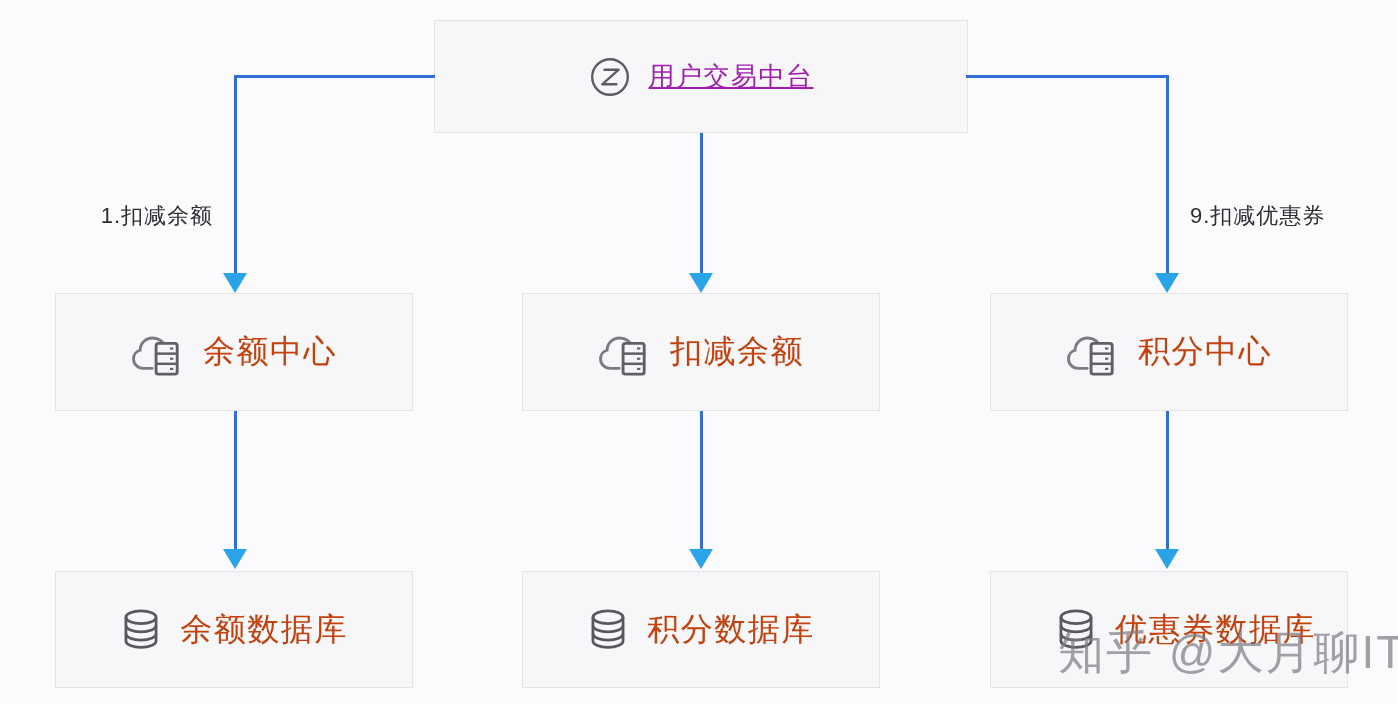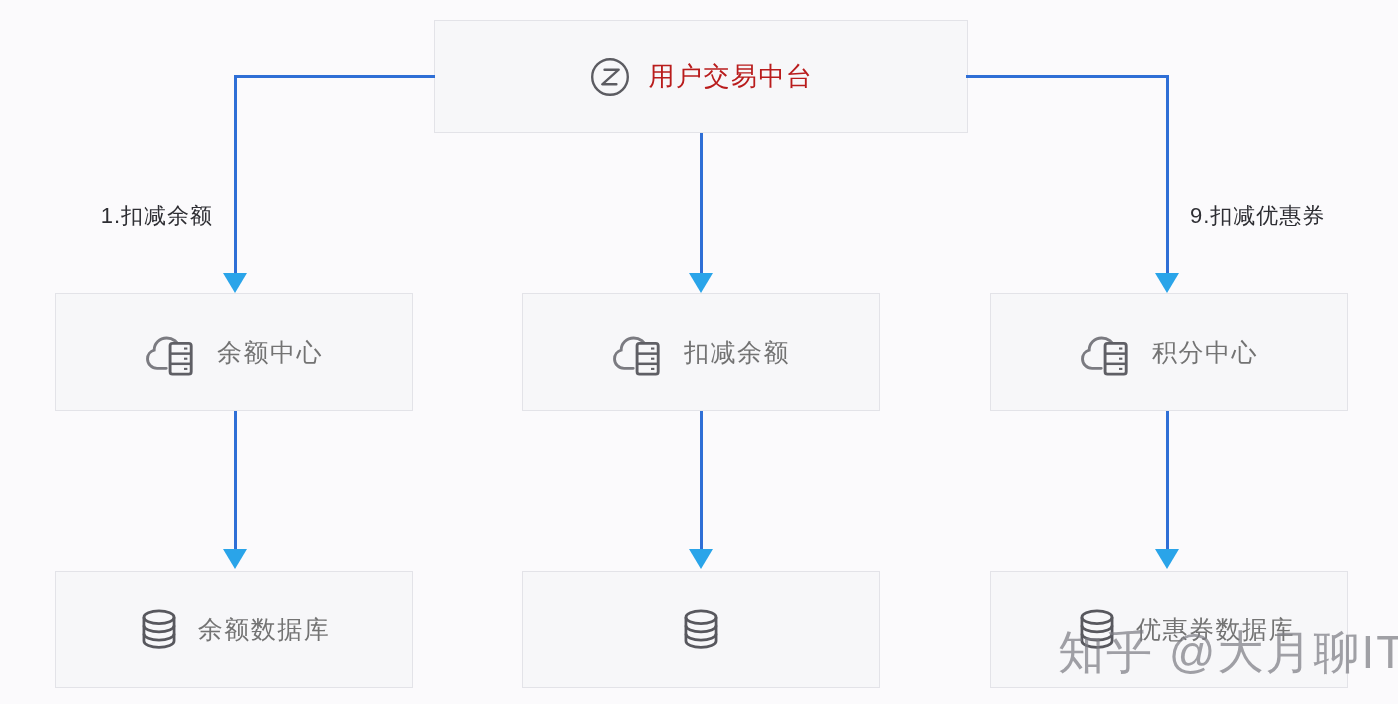--- a/index.html
+++ b/index.html
@@ -5,22 +5,22 @@
   html,body{margin:0;padding:0;background:#fbfafc;}
   .stage{
     position:relative;width:1398px;height:704px;background:#fbfafc;
     font-family:"Liberation Sans","DejaVu Sans",sans-serif;overflow:hidden;
   }
   .node{
     position:absolute;background:#f7f7f9;border:1px solid #e3e3e8;
     display:flex;align-items:center;justify-content:center;gap:18px;
     box-sizing:border-box;
   }
-  .node-label{font-size:25px;color:#737373;letter-spacing:1.5px;white-space:nowrap;}
-  .title-label{font-size:26px;font-weight:500;color:#b91c1c;letter-spacing:1.5px;}
+  .node-label{font-size:32px;color:#c2410c;letter-spacing:1.5px;white-space:nowrap;}
+  .title-label{font-size:26px;font-weight:500;color:#a21caf;letter-spacing:1.5px;text-decoration:underline;}
   .vline{position:absolute;width:3px;background:#2f6fd6;}
   .hline{position:absolute;height:3px;background:#2f6fd6;}
   .arrowhead{
     position:absolute;width:0;height:0;
     border-left:12px solid transparent;border-right:12px solid transparent;
     border-top:20px solid #2aa4e9;
   }
   .edge-label{
     position:absolute;font-size:22px;color:#2e2e33;letter-spacing:1px;
     white-space:nowrap;
@@ -128,20 +128,21 @@
 
   <div class="node" style="left:522px;top:571px;width:358px;height:117px;">
     <span>
       <svg width="42" height="44" viewBox="0 0 46 48">
         <ellipse cx="23" cy="10" rx="16.5" ry="7" fill="none" stroke="#58585e" stroke-width="3"></ellipse>
         <path d="M6.5 10 V36 A16.5 7 0 0 0 39.5 36 V10" fill="none" stroke="#58585e" stroke-width="3"></path>
         <path d="M6.5 19 A16.5 7 0 0 0 39.5 19" fill="none" stroke="#58585e" stroke-width="3"></path>
         <path d="M6.5 28 A16.5 7 0 0 0 39.5 28" fill="none" stroke="#58585e" stroke-width="3"></path>
       </svg>
     </span>
+    <span class="node-label">积分数据库</span>
   </div>
 
   <div class="node" style="left:990px;top:571px;width:358px;height:117px;padding-left:33px;">
     <span>
       <svg width="42" height="44" viewBox="0 0 46 48">
         <ellipse cx="23" cy="10" rx="16.5" ry="7" fill="none" stroke="#58585e" stroke-width="3"></ellipse>
         <path d="M6.5 10 V36 A16.5 7 0 0 0 39.5 36 V10" fill="none" stroke="#58585e" stroke-width="3"></path>
         <path d="M6.5 19 A16.5 7 0 0 0 39.5 19" fill="none" stroke="#58585e" stroke-width="3"></path>
         <path d="M6.5 28 A16.5 7 0 0 0 39.5 28" fill="none" stroke="#58585e" stroke-width="3"></path>
       </svg>

